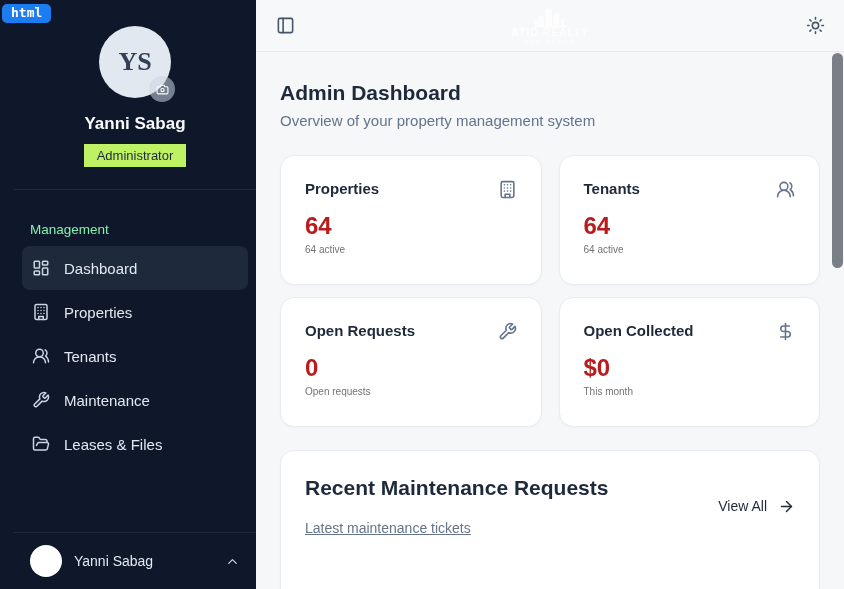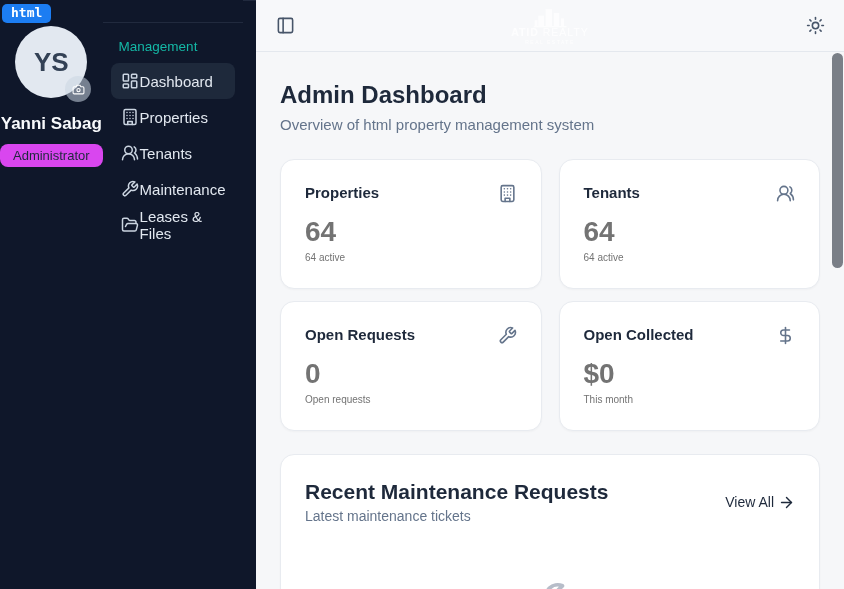--- a/index.html
+++ b/index.html
@@ -9,58 +9,59 @@
     background:#f6f7f9;
     color:#0f172a;
     position:relative;
   }
   .app { display:flex; width:844px; height:589px; }
 
   
   .sidebar {
     width:256px; min-width:256px; height:100%;
     background:#0f172a;
-    display:flex; flex-direction:row;
+    display:flex; flex-direction:column;
     position:relative;
+    padding-left:14px;
   }
   .html-badge {
     position:absolute; top:4px; left:2px;
     background:#1c7df2; color:#fff;
     font-family:"DejaVu Sans Mono", monospace;
     font-size:13px; font-weight:700;
     padding:1px 9px 3px 9px; border-radius:5px;
     z-index:5;
   }
   .profile { padding-top:26px; display:flex; flex-direction:column; align-items:center; }
   .avatar-wrap { position:relative; width:72px; height:72px; }
   .avatar-circle {
     width:72px; height:72px; border-radius:50%;
     background:#e2e8f0;
     display:flex; align-items:center; justify-content:center;
-    font-size:26px; font-weight:600; color:#334155;
+    font-size:26px; font-weight:600; color:#334155;font-family:Liberation Serif, serif;
   }
   .camera-badge {
     position:absolute; right:-4px; bottom:-4px;
     width:26px; height:26px; border-radius:50%;
     background:rgba(203,213,225,0.55);
     display:flex; align-items:center; justify-content:center;
     color:#ffffff; cursor:pointer;
   }
   .camera-badge svg { width:13px; height:13px; }
   .profile-name { margin-top:16px; font-size:17px; font-weight:700; color:#f8fafc; }
   .role-pill {
-    margin-top:10px; background:#d946ef; color:#1e293b;
+    margin-top:10px; background:#bef264; color:#1e293b;
     font-size:13px; font-weight:500;
-    padding:4px 13px; border-radius:8px;
+    padding:4px 13px; border-radius:0;
   }
   .nav-section { margin-top:22px; border-top:1px solid rgba(148,163,184,0.14); padding-top:16px; flex:1; }
-  .section-label { color:#14b8a6; font-size:13.5px; margin:0 0 9px 16px; }
+  .section-label { color:#86efac; font-size:13.5px; margin:16px 0 9px 16px; }
   .nav-item {
-    display:flex; align-items:center; gap:1px;
-    margin:0 8px; padding:8px 10px; height:36px;
+    display:flex; align-items:center; gap:14px;
+    margin:0 8px; padding:8px 10px; height:44px;
     border-radius:8px; cursor:pointer;
     color:#e2e8f0; font-size:15px;
   }
   .nav-item svg { width:18px; height:18px; color:#cbd5e1; flex:none; }
   .nav-item.active { background:#1e293b; }
   .sidebar-footer {
     border-top:1px solid rgba(148,163,184,0.14);
     padding:12px 16px;
     display:flex; align-items:center; gap:12px; cursor:pointer;
   }
@@ -83,49 +84,49 @@
     position:absolute; left:50%; top:50%; transform:translate(-50%,-50%);
     display:flex; flex-direction:column; align-items:center;
     color:#ffffff; opacity:0.85; pointer-events:none;
   }
   .topbar-logo svg { width:38px; height:20px; fill:#ffffff; }
   .logo-line { font-size:10.5px; letter-spacing:1px; margin-top:-2px; }
   .logo-line b { font-weight:700; }
   .logo-tagline { font-size:5px; letter-spacing:1.5px; margin-top:1px; }
 
   .content { flex:1; padding:29px 24px 0 24px; overflow:hidden; }
-  .page-title { font-size:24px; font-weight:700; color:#1e293b; }
+  .page-title { font-size:21px; font-weight:700; color:#1e293b; }
   .page-subtitle { margin-top:7px; font-size:15px; color:#64748b; }
 
   .stat-grid {
     margin-top:26px;
     display:grid; grid-template-columns:1fr 1fr;
     column-gap:17px; row-gap:12px;
   }
   .stat-card {
     background:#fff; border:1px solid #e8ebf0; border-radius:14px;
     height:130px; padding:24px;
     box-shadow:0 1px 2px rgba(15,23,42,0.03);
   }
   .stat-head { display:flex; align-items:flex-start; justify-content:space-between; }
   .stat-label { font-size:15px; font-weight:600; color:#1e293b; }
   .stat-head svg { width:19px; height:19px; color:#64748b; }
-  .stat-value { margin-top:13px; font-size:28px; font-weight:700; color:#737373; }
+  .stat-value { margin-top:13px; font-size:24px; font-weight:700; color:#b91c1c; }
   .stat-caption { margin-top:4px; font-size:10px; color:#737373; }
 
   .recent-card {
     margin-top:23px; background:#fff; border:1px solid #e8ebf0;
     border-radius:14px; padding:25px 24px; height:400px;
     box-shadow:0 1px 2px rgba(15,23,42,0.03);
   }
   .recent-head { display:flex; align-items:center; justify-content:space-between; }
   .recent-title { font-size:21px; font-weight:700; color:#1e293b; }
-  .recent-subtitle { margin-top:4px; font-size:14px; color:#64748b; }
+  .recent-subtitle { margin-top:20px; font-size:14px; color:#64748b;text-decoration:underline; }
   .view-all {
-    display:flex; align-items:center; gap:4px;
+    display:flex; align-items:center; gap:11px;
     font-size:14px; font-weight:500; color:#1e293b;
     background:none; border:none; cursor:pointer; font-family:inherit;
   }
   .view-all svg { width:17px; height:17px; }
   .empty-state { display:flex; justify-content:center; margin-top:57px; color:#b7bdc9; }
   .empty-state svg { width:46px; height:46px; }
 
   .scrollbar-thumb {
     position:absolute; right:1px; top:53px;
     width:11px; height:215px;
@@ -252,21 +253,21 @@
             <path d="M2 12h2"></path>
             <path d="M20 12h2"></path>
             <path d="m6.34 17.66-1.41 1.41"></path>
             <path d="m19.07 4.93-1.41 1.41"></path>
           </svg>
       </button>
     </header>
 
     <div class="content">
       <h1 class="page-title">Admin Dashboard</h1>
-      <div class="page-subtitle">Overview of html property management system</div>
+      <div class="page-subtitle">Overview of your property management system</div>
 
       <div class="stat-grid">
 
         <div class="stat-card">
           <div class="stat-head">
             <span class="stat-label">Properties</span>
             <svg viewBox="0 0 24 24" fill="none" stroke="currentColor" stroke-width="2" stroke-linecap="round" stroke-linejoin="round">
                 <rect x="4" y="2" width="16" height="20" rx="2"></rect>
                 <path d="M9 22v-4h6v4"></path>
                 <path d="M8 6h.01"></path>

